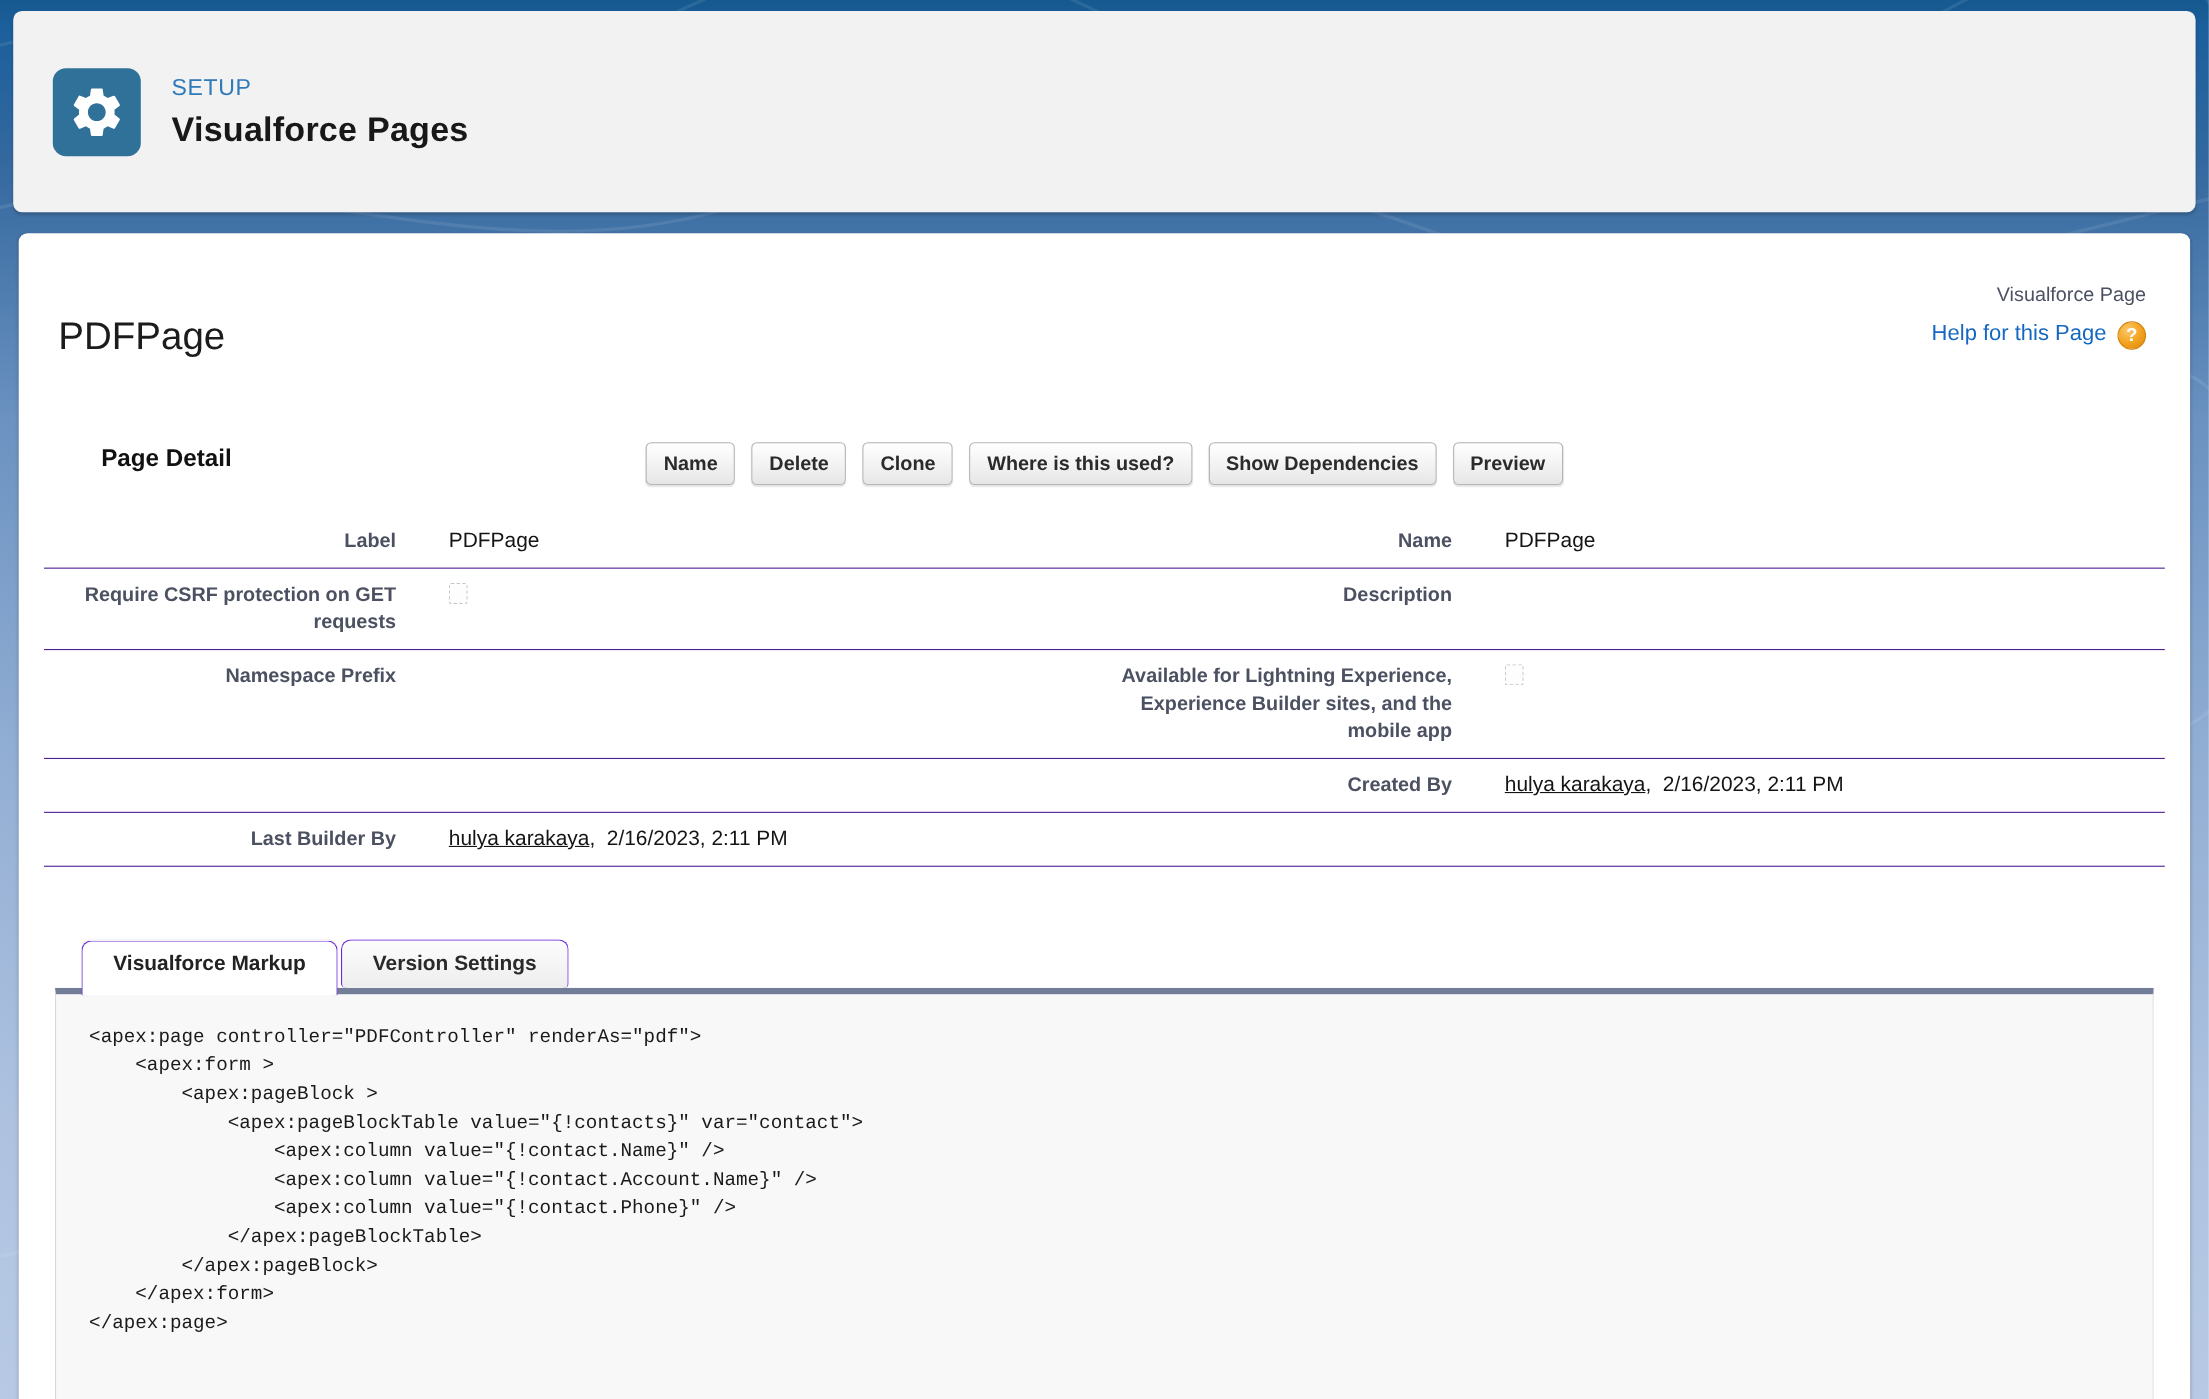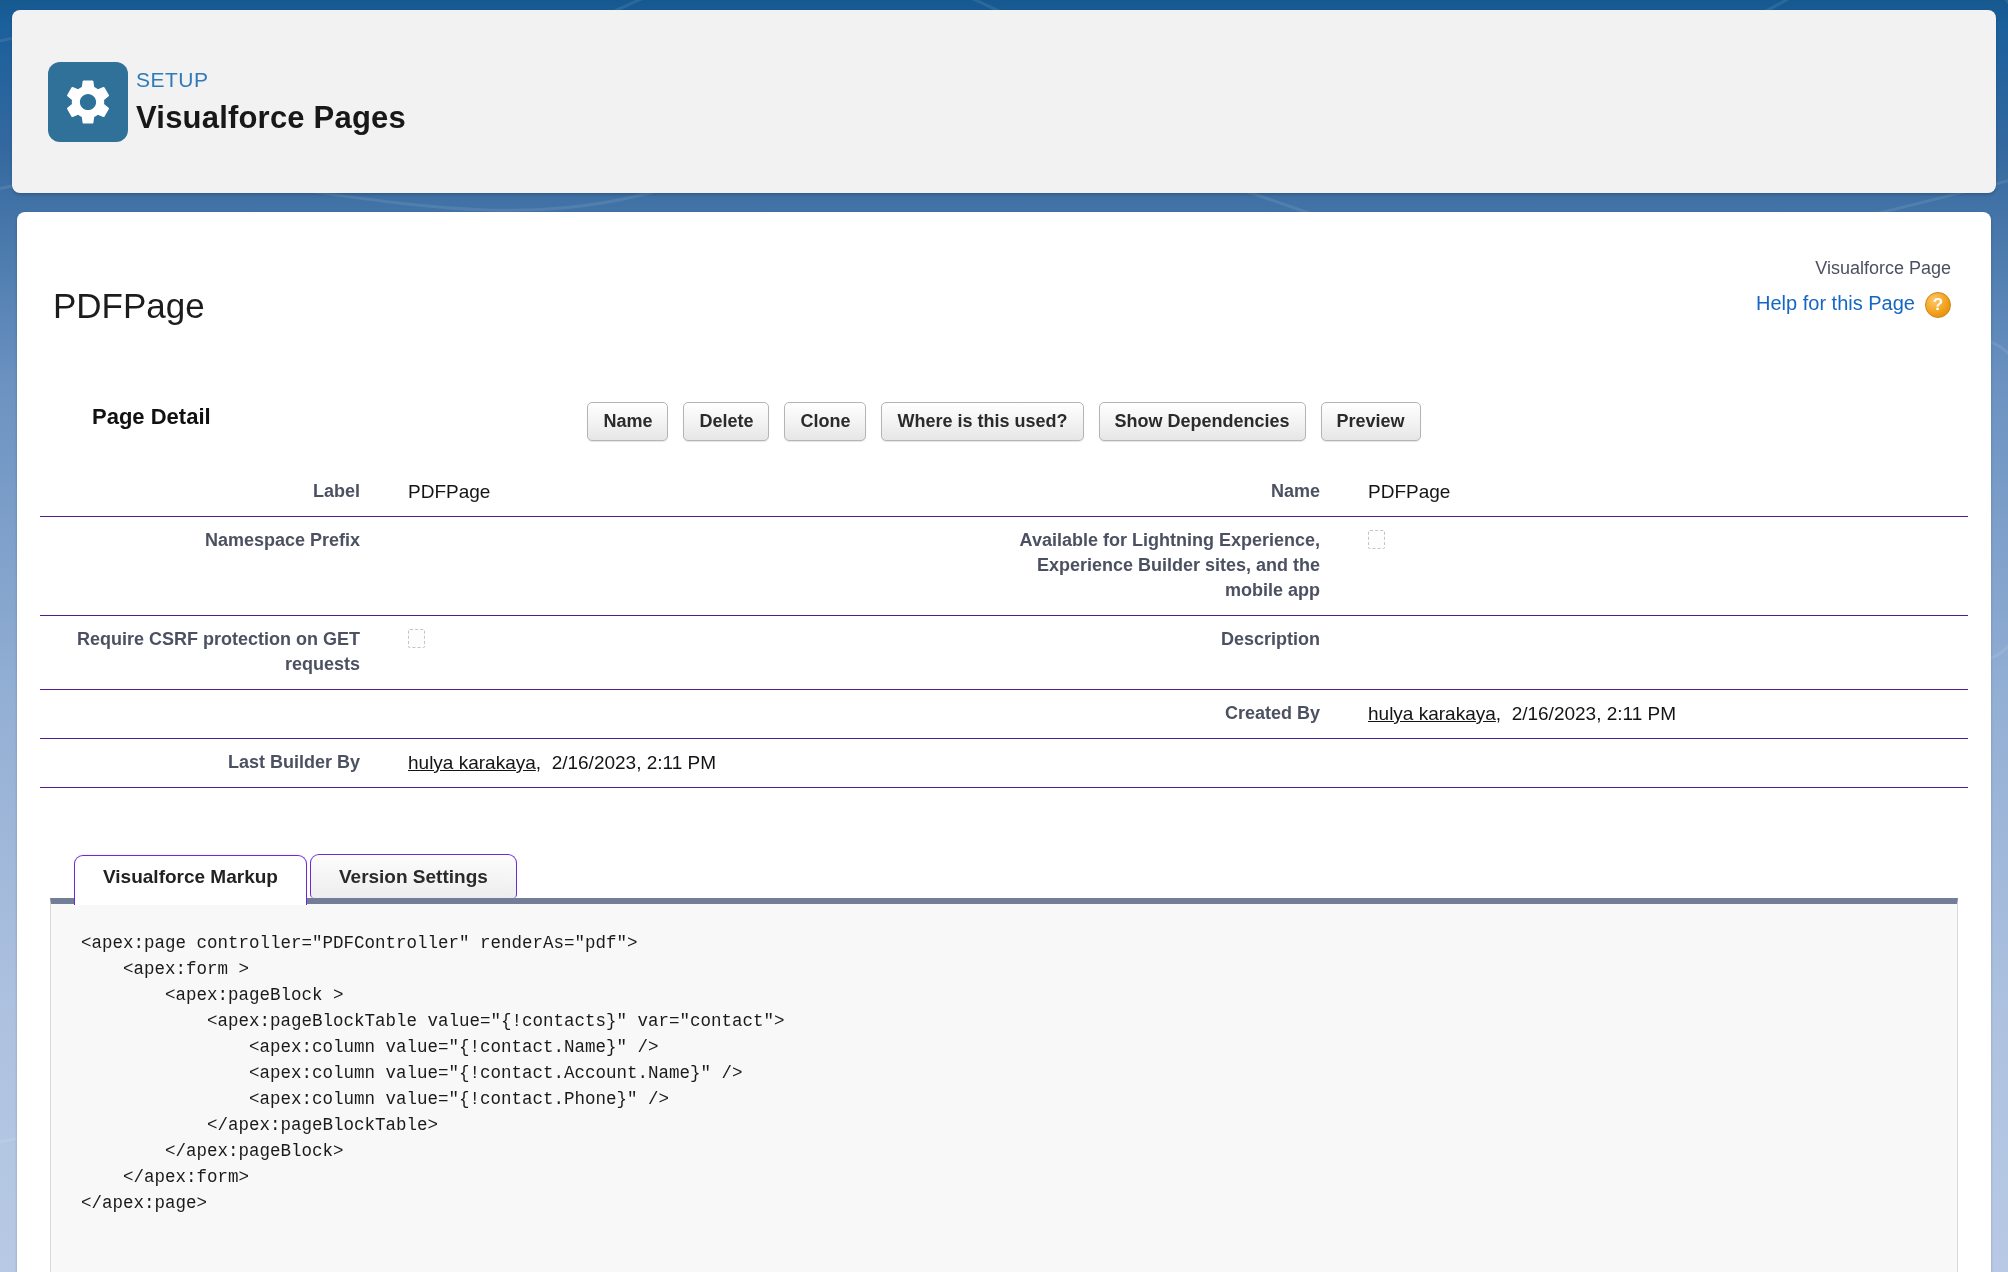--- a/index.html
+++ b/index.html
@@ -16,21 +16,21 @@
     position: absolute; left: 12px; right: 12px; top: 10px; height: 183px;
     background: #f3f2f2; border-radius: 8px;
     box-shadow: 0 2px 3px rgba(0,0,0,.18);
     display: flex; align-items: center; padding-left: 36px;
   }
   .gear-tile {
     width: 80px; height: 80px; border-radius: 12px; background: #2f7199;
     display: flex; align-items: center; justify-content: center; flex: 0 0 auto;
   }
   .gear-tile svg { width: 54px; height: 54px; }
-  .setup-heading { margin-left: 8px; }
+  .setup-heading { margin-left: 28px; }
   .setup-eyebrow { color: #2f7ab8; font-size: 21px; letter-spacing: .5px; margin-bottom: 8px; }
   .setup-title { color: #181818; font-size: 31px; font-weight: bold; letter-spacing: .2px; }
 
   
   .main-card {
     position: absolute; left: 17px; right: 17px; top: 212px; bottom: -10px;
     background: #ffffff; border-radius: 8px 8px 0 0;
     box-shadow: 0 1px 3px rgba(0,0,0,.2);
   }
 
@@ -161,31 +161,31 @@
   <div class="fields">
 
     <div class="field-grid">
       <div class="f-label">Label</div>
       <div class="f-value">PDFPage</div>
       <div class="f-label">Name</div>
       <div class="f-value">PDFPage</div>
     </div>
 
     <div class="field-grid">
-      <div class="f-label">Namespace Prefix</div>
-      <div class="f-value"></div>
-      <div class="f-label">Available for Lightning Experience, Experience Builder sites, and the mobile app</div>
-      <div class="f-value"><span class="checkbox-ro"></span></div>
-    </div>
-
-    <div class="field-grid">
       <div class="f-label">Require CSRF protection on GET requests</div>
       <div class="f-value"><span class="checkbox-ro"></span></div>
       <div class="f-label">Description</div>
       <div class="f-value"></div>
+    </div>
+
+    <div class="field-grid">
+      <div class="f-label">Namespace Prefix</div>
+      <div class="f-value"></div>
+      <div class="f-label">Available for Lightning Experience, Experience Builder sites, and the mobile app</div>
+      <div class="f-value"><span class="checkbox-ro"></span></div>
     </div>
 
     <div class="field-grid">
       <div class="f-label"></div>
       <div class="f-value"></div>
       <div class="f-label">Created By</div>
       <div class="f-value"><a>hulya karakaya</a><span>,  2/16/2023, 2:11 PM</span></div>
     </div>
 
     <div class="field-grid">

